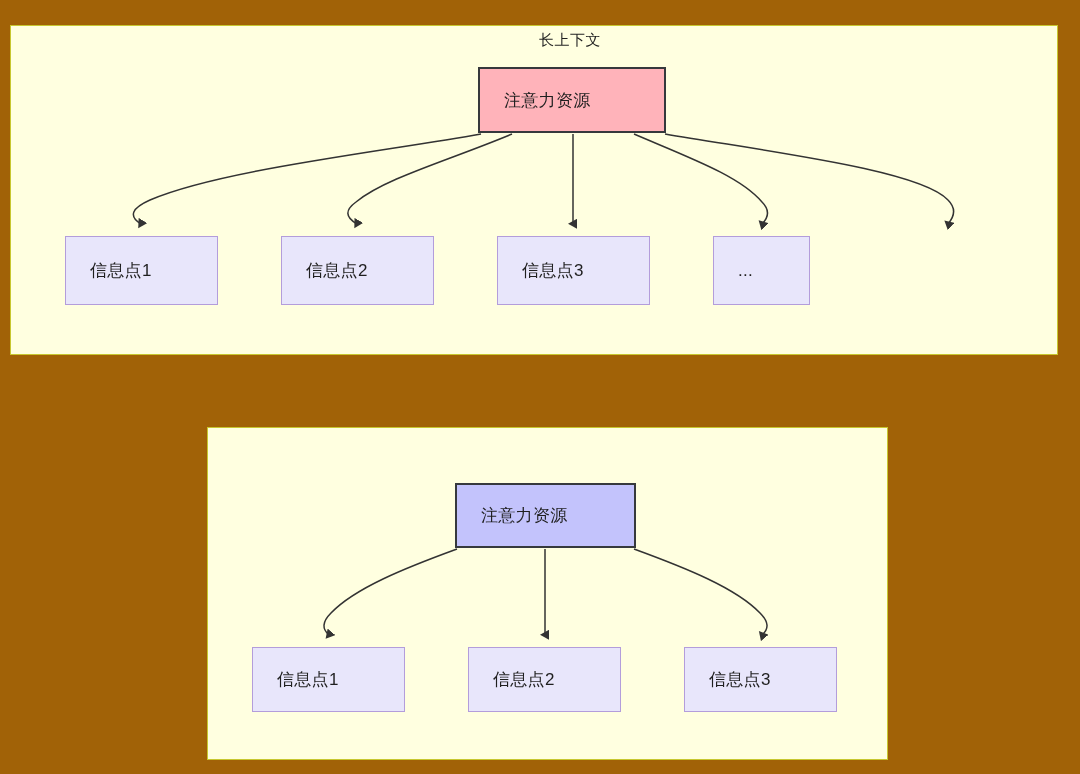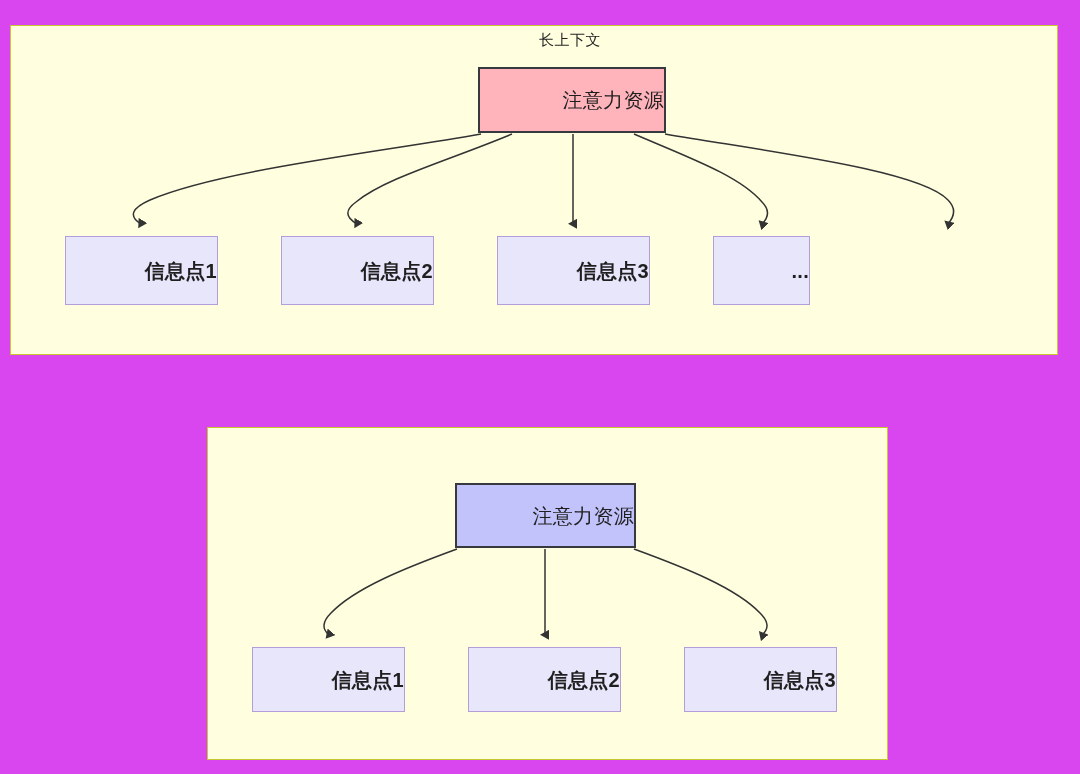--- a/index.html
+++ b/index.html
@@ -10,21 +10,21 @@
   body {
     width: 1080px;
     height: 774px;
     font-family: "Liberation Sans", "DejaVu Sans", sans-serif;
     overflow: hidden;
   }
   #canvas {
     position: relative;
     width: 1080px;
     height: 774px;
-    background: #d946ef;
+    background: #a16207;
   }
   .svg-layer {
     position: absolute;
     top: 0;
     left: 0;
     width: 1080px;
     height: 774px;
     pointer-events: none;
   }
   .group-box {
@@ -39,37 +39,37 @@
     font-size: 15px;
     color: #1f1f1f;
     letter-spacing: 0.5px;
     white-space: nowrap;
   }
   .node {
     position: absolute;
     box-sizing: border-box;
     display: flex;
     align-items: center;
-    justify-content: flex-end;
-    font-size: 20px;
+    justify-content: flex-start;
+    font-size: 17px;
     color: #1f1f1f;
     letter-spacing: 0.3px;
+    padding-left: 24px;
   }
   .node-attention-long {
     background: #ffb3ba;
     border: 2px solid #36393d;
   }
   .node-attention-short {
     background: #c3c3fc;
     border: 2px solid #36393d;
   }
   .node-info {
     background: #e8e6fb;
     border: 1.5px solid #b39ddb;
-    font-weight: bold;
   }
   .node-label {
     line-height: 1;
   }
 </style>
 </head>
 <body style="background: rgb(255, 255, 255);">
 
 <div id="canvas">
 

